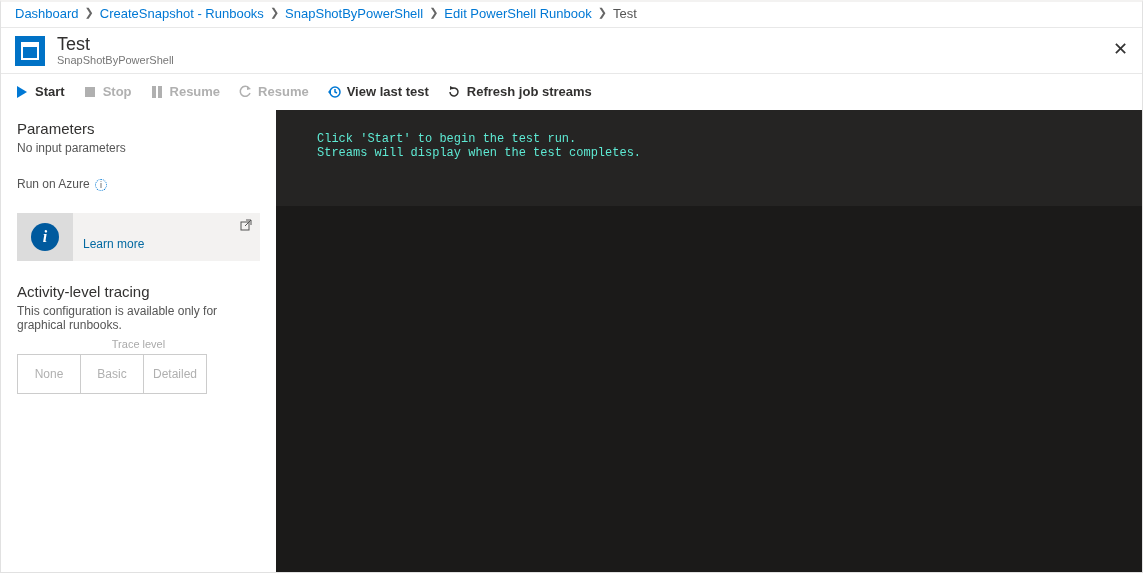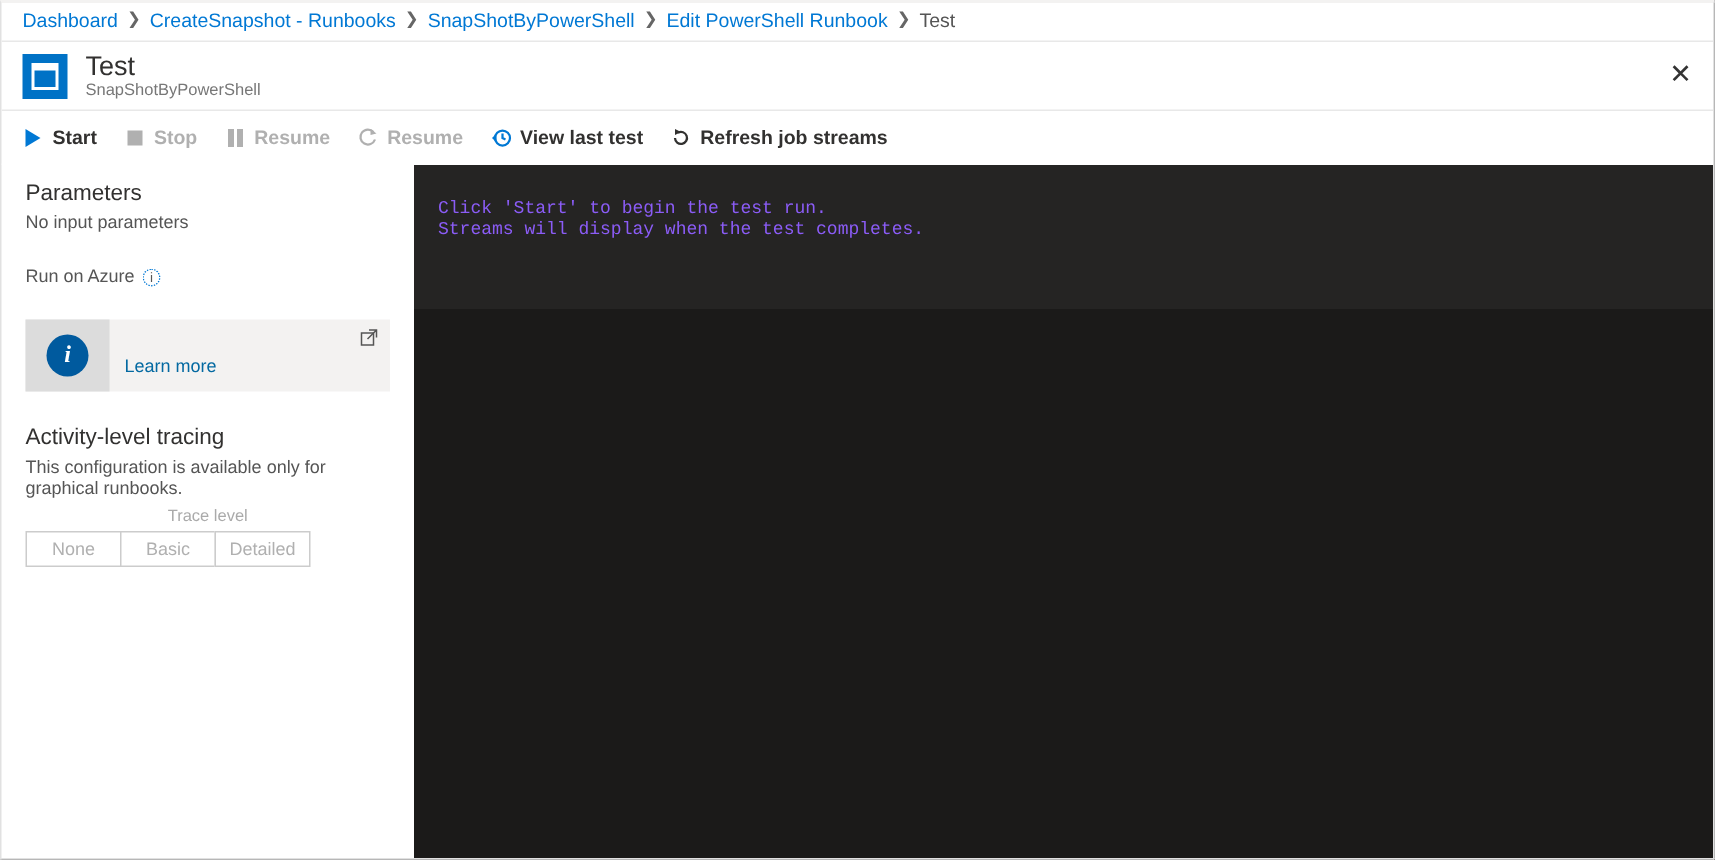--- a/index.html
+++ b/index.html
@@ -108,41 +108,41 @@
   .info-card .popout {
     position: absolute; top: 6px; right: 8px; font-size: 12px; color: #555;
   }
   .trace-label { font-size: 11px; color: #aaa; margin-bottom: 4px; margin-top: 6px; text-align: center; }
   .seg {
     display: flex;
   }
   .seg button {
     flex: 0 0 auto;
     width: 64px;
-    height: 24px;
+    height: 40px;
     border: 1px solid #ccc;
     background: #fff;
     color: #b0b0b0;
     font-size: 12px;
     cursor: default;
     margin-left: -1px;
   }
   .seg button:first-child { margin-left: 0; }
   
   .console {
     flex: 1;
     background: #1b1a19;
     display: flex; flex-direction: column;
   }
   .console .output {
     background: #252423;
-    color: #8b5cf6;
+    color: #5eead4;
     font-family: Consolas, "Courier New", monospace;
     font-size: 12px;
-    padding: 22px 16px;
+    padding: 22px 41px;
     height: 96px;
     white-space: pre;
   }
 </style>
 </head>
 <body>
 
 <nav class="breadcrumb">
   <a>Dashboard</a>
   <span class="sep">❯</span>

